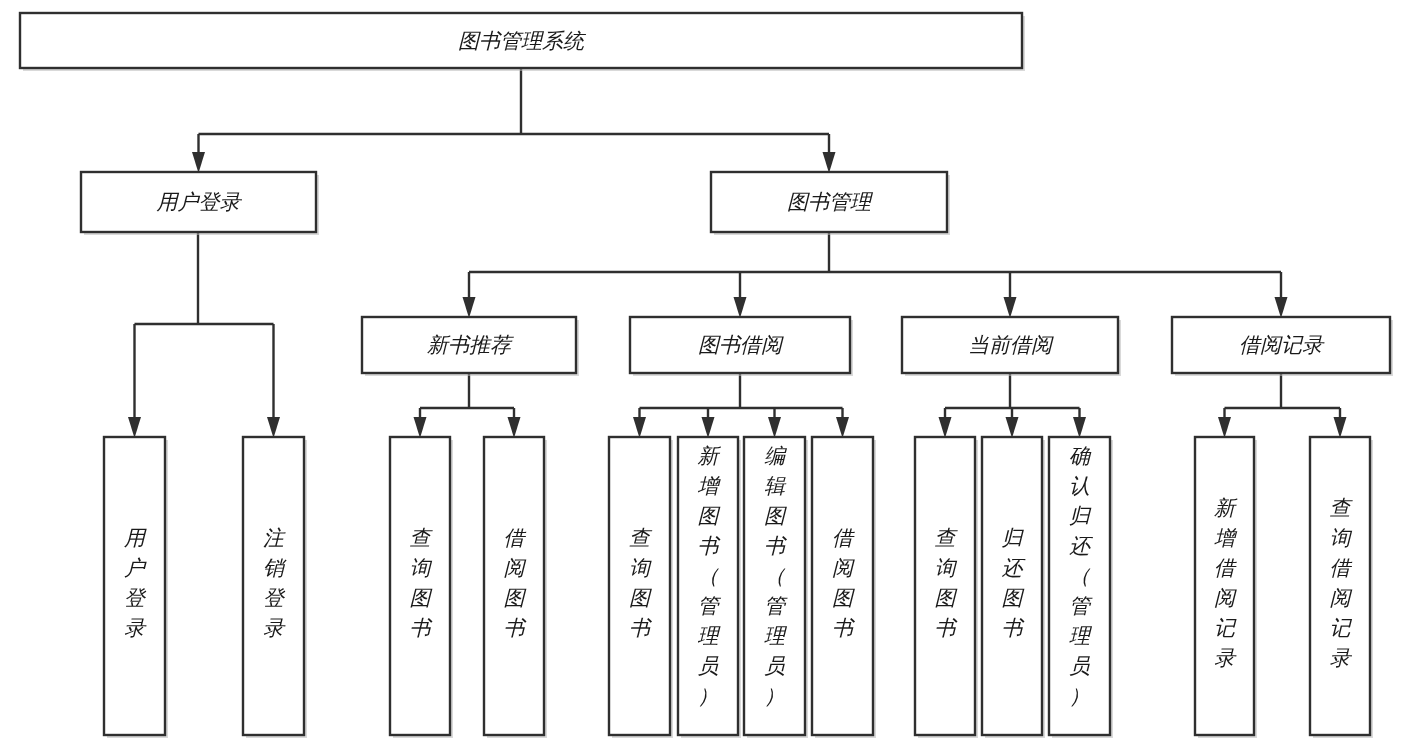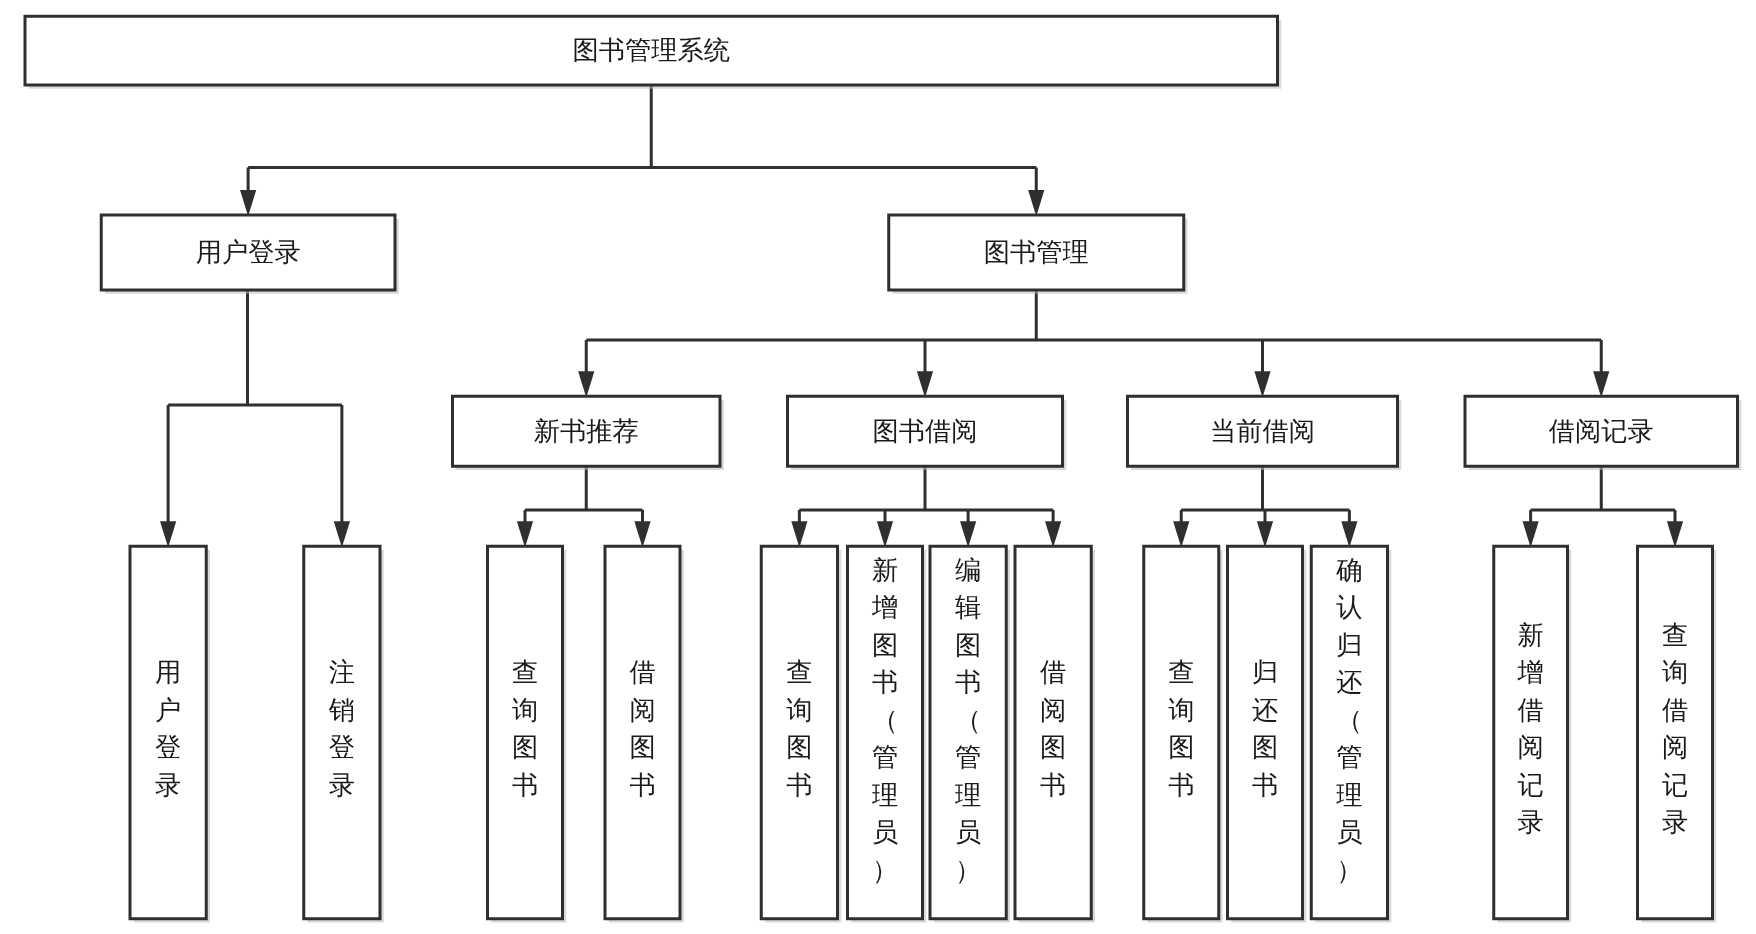--- a/index.html
+++ b/index.html
@@ -12,20 +12,21 @@
     width: 1405px;
     height: 747px;
     font-family: "DejaVu Sans", "Liberation Sans", sans-serif;
     overflow: hidden;
     position: relative;
   }
   #diagram-root {
     position: relative;
     width: 1405px;
     height: 546px;
+    font-style: italic;
   }
   svg.diagram-canvas {
     display: block;
     width: 1405px;
     height: 747px;
   }
   .node-box {
     fill: #ffffff;
     stroke: #2f2f2f;
     stroke-width: 2.4;

